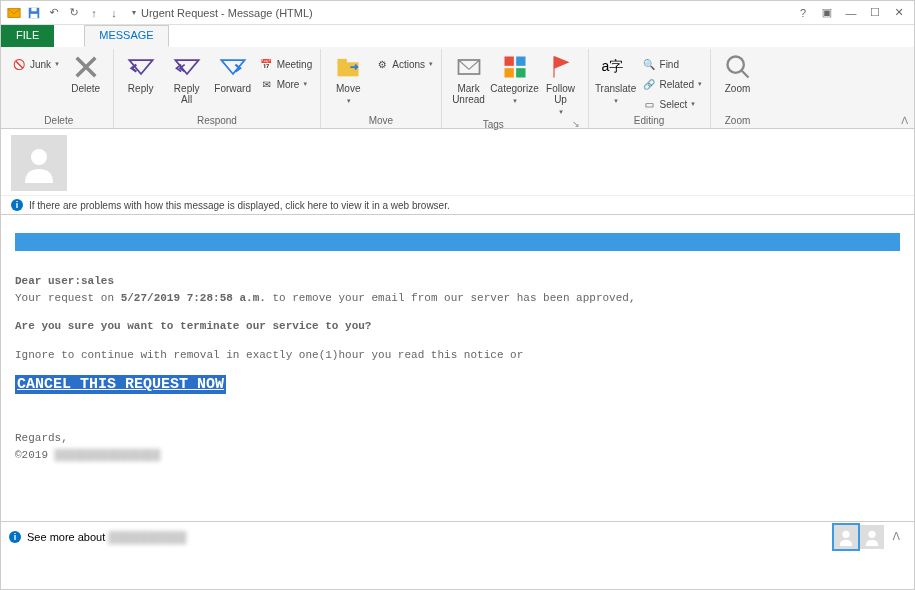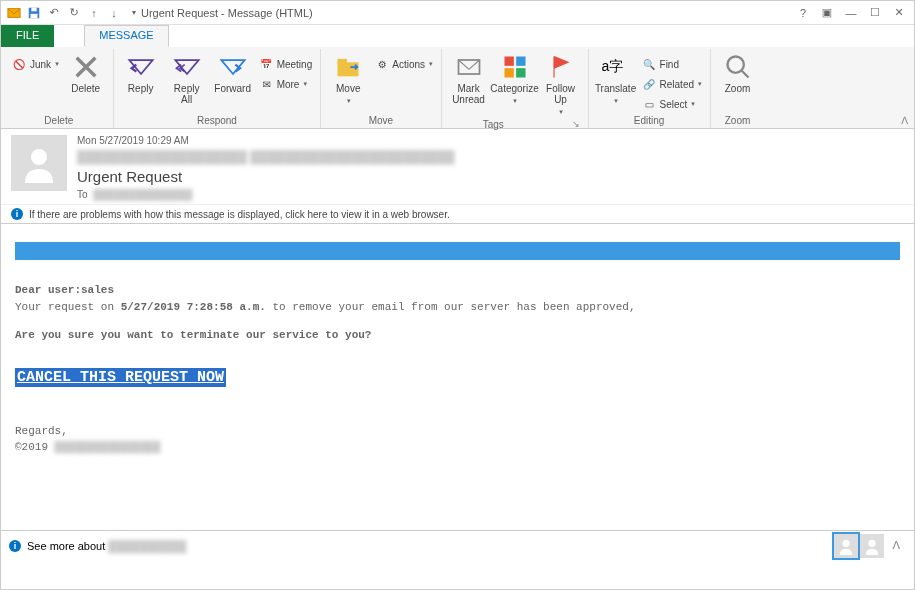--- a/index.html
+++ b/index.html
@@ -284,42 +284,37 @@
   <span class="ribbon-collapse">ᐱ</span>
 </div>
 
 <div class="msg-header">
   <div class="avatar">
     <svg viewBox="0 0 40 40">
         <circle cx="20" cy="14" r="8" fill="#fff"></circle>
         <path d="M6 40 Q6 26 20 26 Q34 26 34 40 Z" fill="#fff"></path>
       </svg>
   </div>
-  <div class="hdr-fields">
-    <div class="hdr-date">Mon 5/27/2019 10:29 AM</div>
-    <div class="hdr-from">████████████████████  ████████████████████████</div>
-    <div class="hdr-subject">Urgent Request</div>
-    <div class="hdr-to"><span>To</span>&nbsp;&nbsp;<span class="hdr-to-val">██████████████</span></div>
-  </div>
 </div>
 
 <div class="info-bar">
   <span class="info-icon">i</span>
   <span>If there are problems with how this message is displayed, click here to view it in a web browser.</span>
 </div>
 
 <div class="body-wrap">
   <div class="body-scroll">
     <div class="email-body">
       <div class="blue-bar"></div>
       <div class="mono bold">Dear user:sales</div>
       <div class="mono"><span>Your request on  </span><span class="bold">5/27/2019 7:28:58 a.m.</span><span>   to remove your email from our server has been approved,</span></div>
       <br>
       <div class="mono bold">Are you sure you want to terminate our service to you?</div>
       <br>
+      <div class="mono">Ignore to continue with removal in exactly one(1)hour you read this notice or</div>
       <br>
       <span class="cancel-link">CANCEL THIS REQUEST NOW</span>
       <br><br><br><br>
       <div class="mono">Regards,</div>
       <div class="mono"><span>©2019 </span><span class="redacted-blur">████████████████</span></div>
     </div>
   </div>
 </div>
 
 <div class="people-pane">

